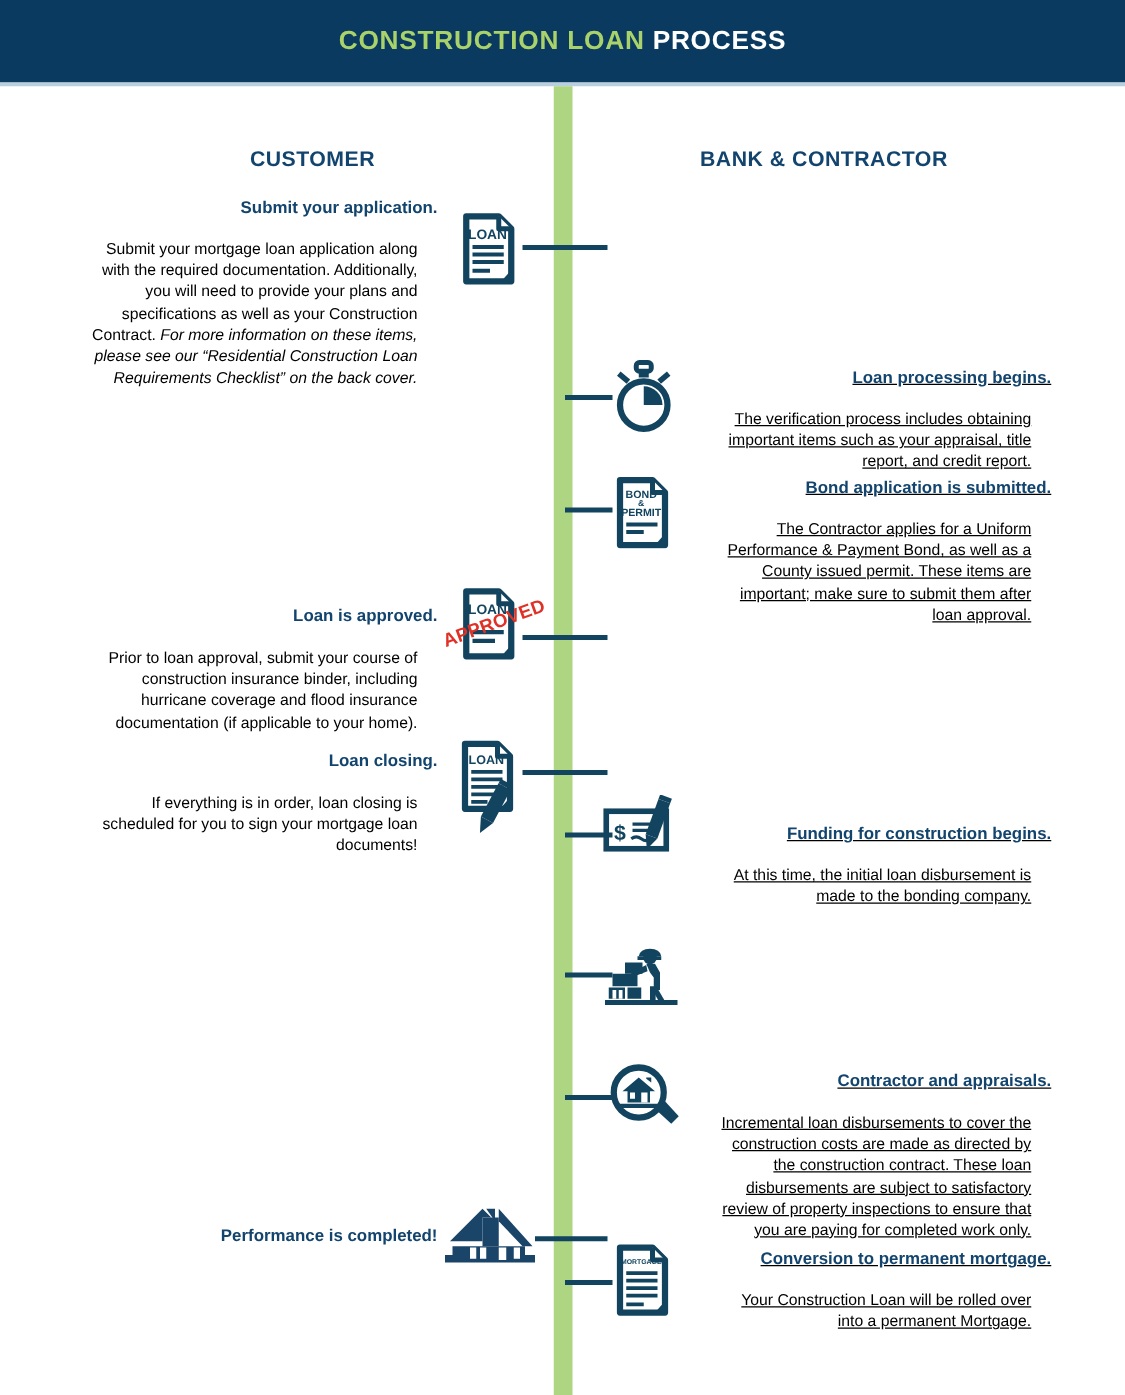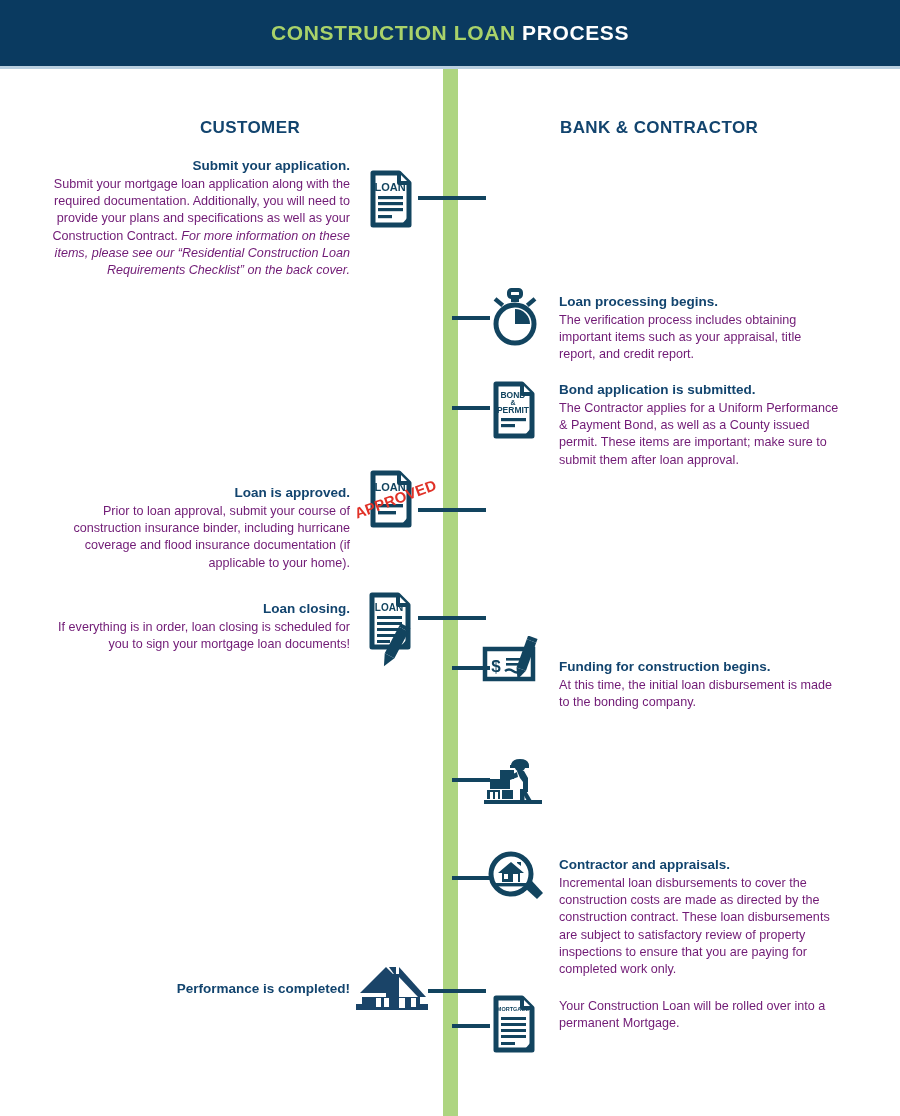--- a/index.html
+++ b/index.html
@@ -43,25 +43,25 @@
   .col-head.customer{left:150px;top:118px;width:200px;text-align:center;}
   .col-head.bank{left:560px;top:118px;width:300px;text-align:left;}
 
   
   .block{position:absolute;}
   .block .ttl{
     color:#12446e;font-weight:bold;font-size:13.5px;line-height:1.35;
     margin:0 0 1px 0;
   }
   .block .body{
-    color:#701a75;font-size:12.6px;line-height:1.36;margin:0;
+    color:#000000;font-size:12.6px;line-height:1.36;margin:16px;
   }
   .block .body i{font-style:italic;}
   .left-block{text-align:right;}
-  .right-block{text-align:left;}
+  .right-block{text-align:right;text-decoration:underline;}
 
   
   .conn{position:absolute;height:4px;background:#12445f;}
 
   
   .icon{position:absolute;}
   .icon svg{display:block;}
 
   .stamp{
     position:absolute;color:#e03127;font-weight:bold;
@@ -268,16 +268,17 @@
       <text x="21" y="16" font-family="Liberation Sans, sans-serif" font-size="5.5" font-weight="bold" fill="#12445f" text-anchor="middle">MORTGAGE</text>
       <rect x="9" y="22" width="25" height="3" fill="#12445f"></rect>
       <rect x="9" y="28" width="25" height="3" fill="#12445f"></rect>
       <rect x="9" y="34" width="25" height="3" fill="#12445f"></rect>
       <rect x="9" y="40" width="25" height="3" fill="#12445f"></rect>
       <rect x="9" y="47" width="14" height="3" fill="#12445f"></rect>
     </svg>
   </div>
   <div class="conn" style="left:452px;top:1024px;width:38px;"></div>
   <div class="block right-block" style="left:559px;top:998px;width:282px;">
+    <p class="ttl">Conversion to permanent mortgage.</p>
     <p class="body">Your Construction Loan will be rolled over into a permanent Mortgage.</p>
   </div>
 
 </div>
 
 </body></html>

